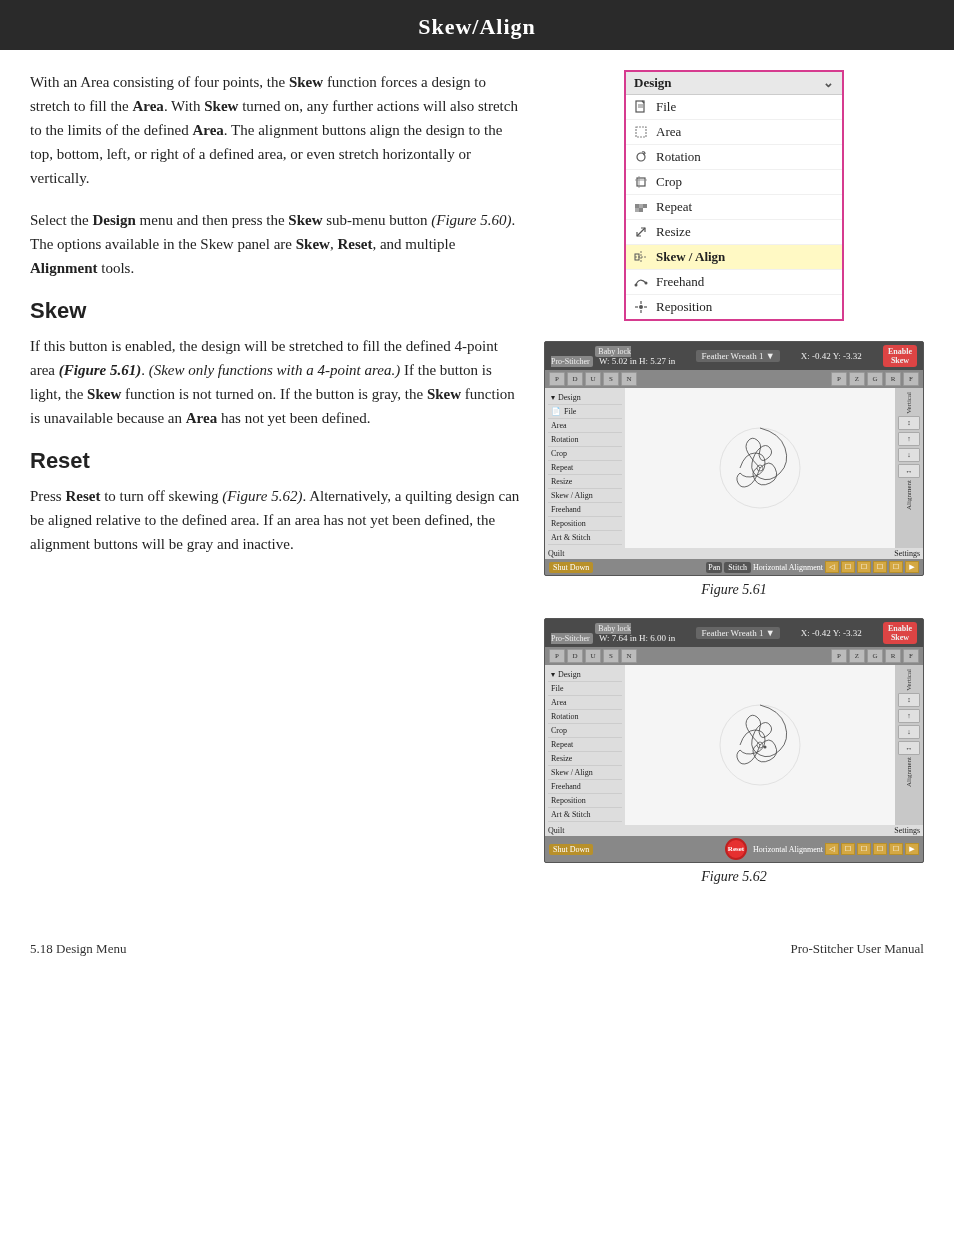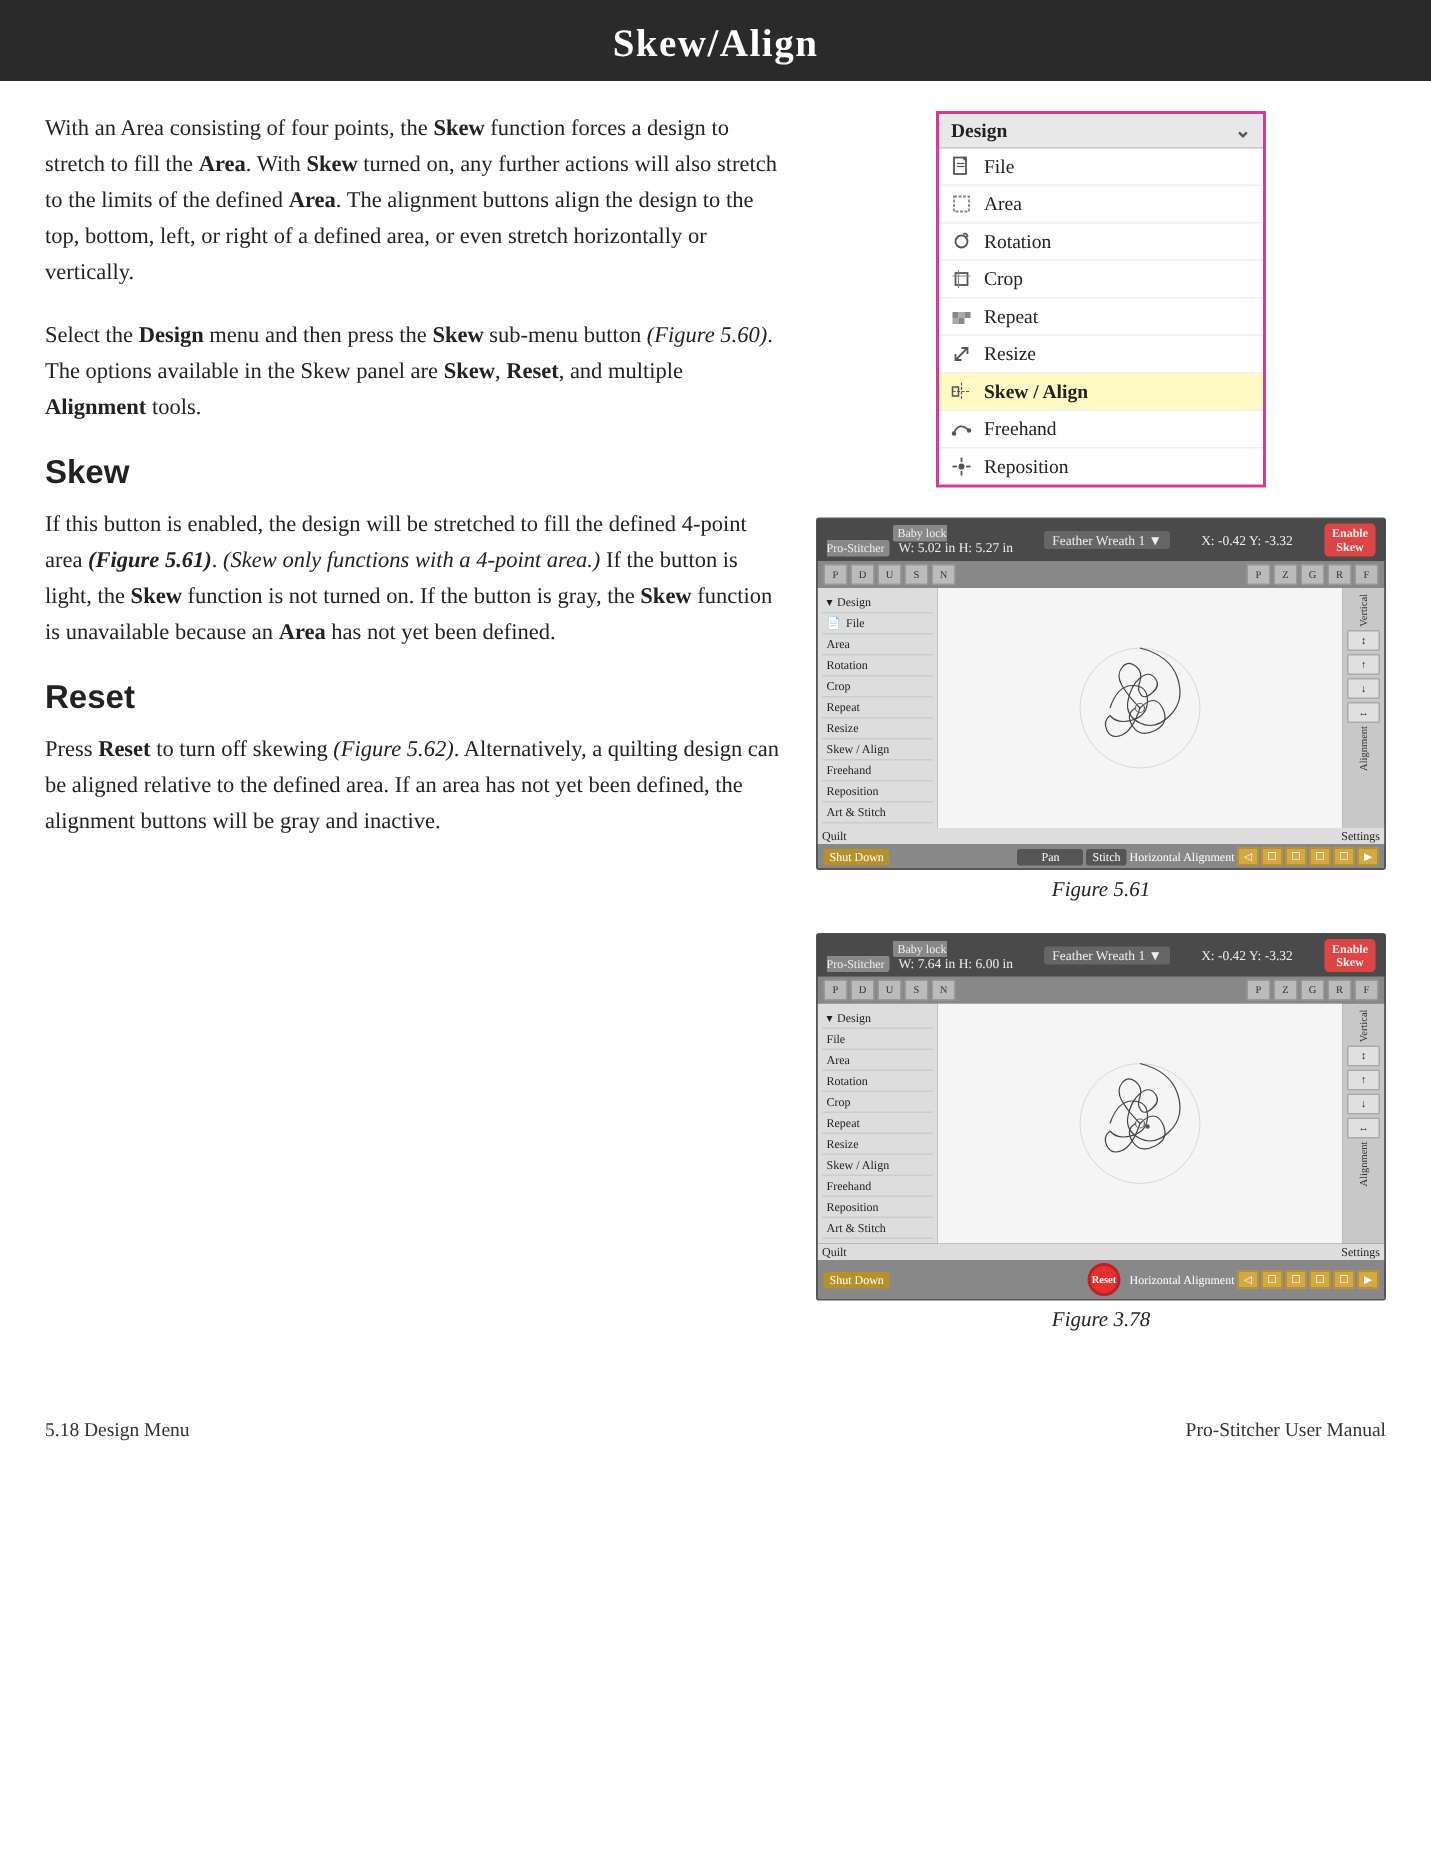--- a/index.html
+++ b/index.html
@@ -14,21 +14,21 @@
 
     
     .page-header {
       background: #2a2a2a;
       color: #fff;
       text-align: center;
       padding: 14px 0 10px;
       margin-bottom: 20px;
     }
     .page-header h1 {
-      font-size: 26px;
+      font-size: 22px;
       font-weight: bold;
       letter-spacing: 1px;
     }
 
     
     .main-content {
       display: flex;
       padding: 0 30px;
       gap: 20px;
     }
@@ -529,21 +529,21 @@
           <span>Quilt</span>
           <span style="flex:1;"></span>
           <span>Settings</span>
         </div>
 
         <div class="ss-bottombar">
           <div style="display:flex;gap:2px;">
             <div style="background:#b8902a;padding:1px 4px;font-size:8px;border-radius:2px;">Shut Down</div>
           </div>
           <div style="display:flex;gap:2px;align-items:center;">
-            <div style="background:#555;padding:1px 16px;font-size:8px;border-radius:2px;text-align:center;">Pan</div>
+            <div style="background:#555;padding:1px 2px;font-size:8px;border-radius:2px;text-align:center;">Pan</div>
             <div style="background:#555;padding:1px 4px;font-size:8px;border-radius:2px;">Stitch</div>
             <span style="font-size:8px;">Horizontal Alignment</span>
             <div class="ss-hor-btn">◁</div>
             <div class="ss-hor-btn">☐</div>
             <div class="ss-hor-btn">☐</div>
             <div class="ss-hor-btn">☐</div>
             <div class="ss-hor-btn">☐</div>
             <div class="ss-hor-btn">▶</div>
           </div>
         </div>
@@ -658,21 +658,21 @@
             <span style="font-size:8px;margin-left:4px;">Horizontal Alignment</span>
             <div class="ss-hor-btn">◁</div>
             <div class="ss-hor-btn">☐</div>
             <div class="ss-hor-btn">☐</div>
             <div class="ss-hor-btn">☐</div>
             <div class="ss-hor-btn">☐</div>
             <div class="ss-hor-btn">▶</div>
           </div>
         </div>
       </div>
-      <div class="figure-caption">Figure 3.78</div>
+      <div class="figure-caption">Figure 5.62</div>
     </div>
 
   </div>
 </div>
 
 <div class="page-footer">
   <span>5.18 Design Menu</span>
   <span>Pro-Stitcher User Manual</span>
 </div>
 

